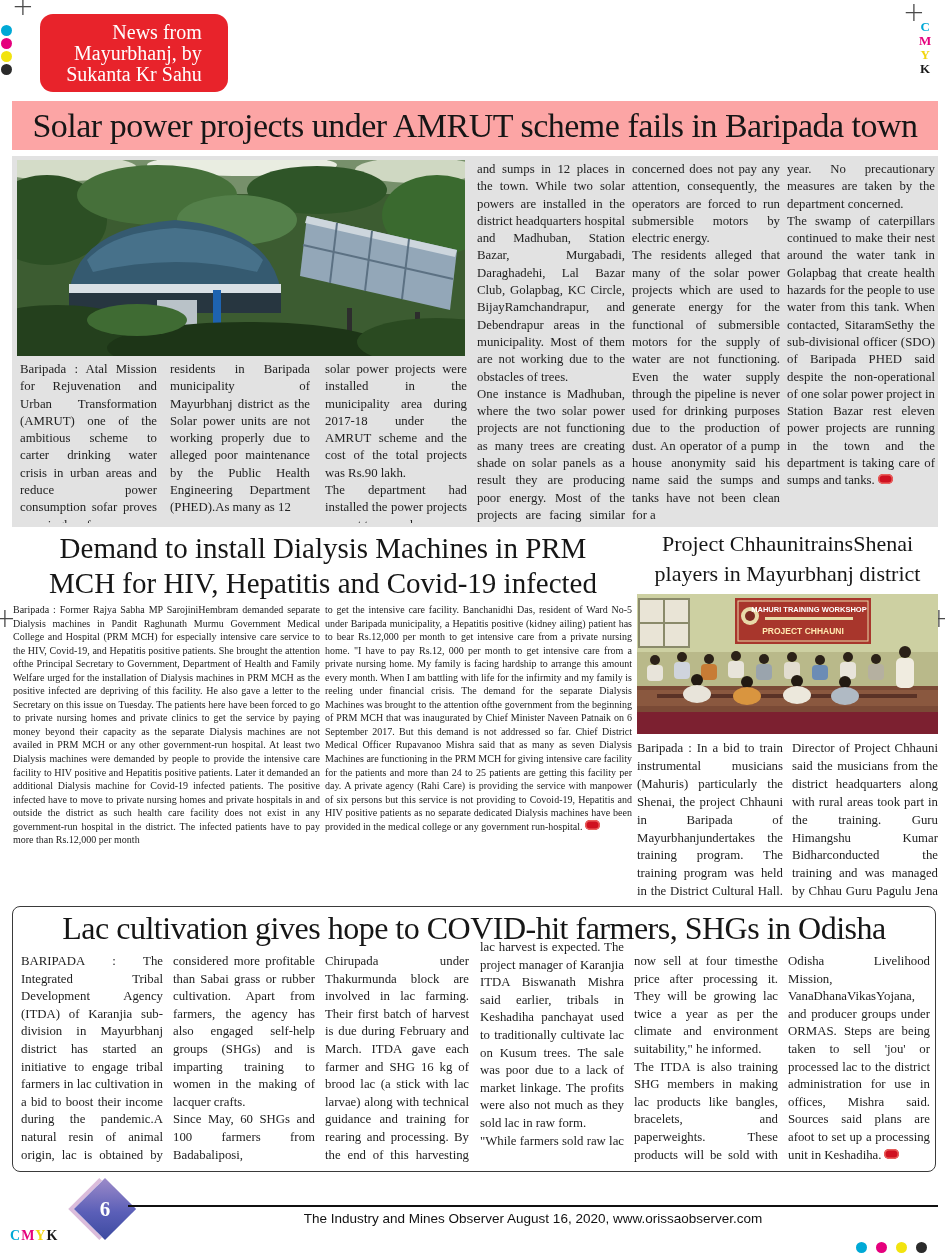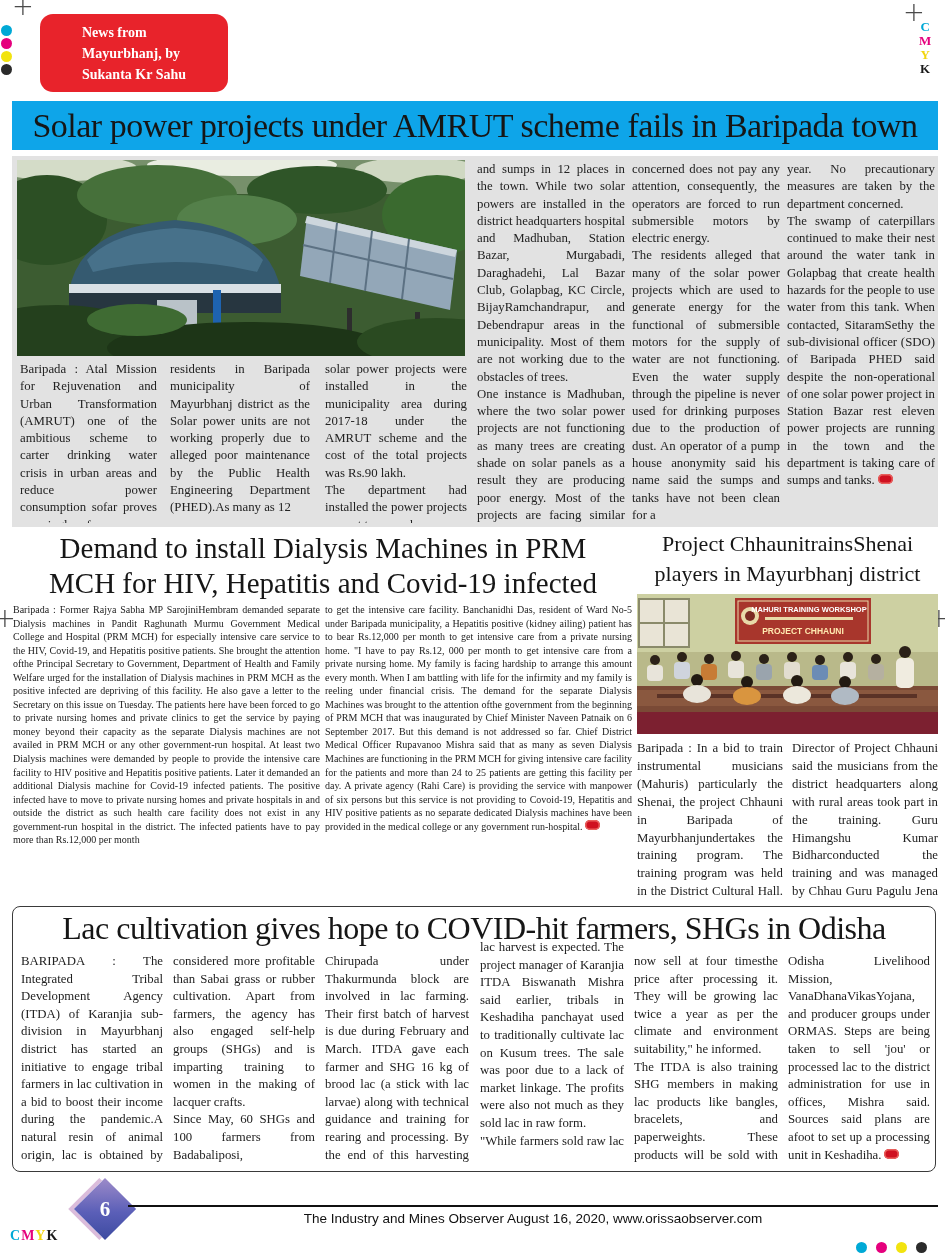--- a/index.html
+++ b/index.html
@@ -16,30 +16,30 @@
   .cmyk-bl{position:absolute;left:10px;top:1228px;font-weight:bold;font-size:14px;letter-spacing:1px;}
   .cmyk-bl span{display:inline;}
   .dotrow{position:absolute;left:856px;top:1239px;}
   .dotrow .dot{display:inline-block;margin-right:9px;margin-bottom:0;}
   .c-cyan{color:#00a9d6;} .c-mag{color:#e5007d;} .c-yel{color:#f2d50f;} .c-blk{color:#1a1a1a;}
   .b-cyan{background:#00a9d6;} .b-mag{background:#e5007d;} .b-yel{background:#f2e30f;} .b-blk{background:#2b2b2b;}
 
   
   .masthead{position:absolute;left:40px;top:14px;width:188px;height:78px;background:#e8232b;
             border-radius:13px;display:flex;align-items:center;justify-content:center;}
-  .masthead .t{color:#fff;font-weight:bold;font-size:14px;line-height:21px;text-align:left;
+  .masthead .t{color:#fff;font-weight:normal;font-size:20px;line-height:21px;text-align:right;
                white-space:pre-line;}
 
   
   .colTxt{position:absolute;text-align:justify;white-space:pre-line;overflow:hidden;color:#222;}
   .endmark{display:inline-block;width:15px;height:10px;background:#cf1020;border-radius:5px;
            margin-left:3px;box-shadow:inset 0 0 0 1.5px #e9605c;}
 
   
-  .solar-head{position:absolute;left:12px;top:101px;width:926px;height:49px;background:#0ea5e9;
+  .solar-head{position:absolute;left:12px;top:101px;width:926px;height:49px;background:#fca5a5;
               display:flex;align-items:center;justify-content:center;}
   .solar-head .h{font-size:34px;letter-spacing:-0.5px;white-space:nowrap;color:#161616;}
   .solar-body{position:absolute;left:12px;top:156px;width:926px;height:371px;background:#e2e2e2;}
   .photo1{position:absolute;left:5px;top:4px;width:448px;height:196px;}
   .s-col{font-size:12.8px;line-height:17.3px;}
   .s1{left:8px;top:205px;width:137px;height:162px;}
   .s2{left:158px;top:205px;width:140px;height:162px;}
   .s3{left:313px;top:205px;width:142px;height:162px;}
   .s4{left:465px;top:5px;width:148px;height:362px;}
   .s5{left:620px;top:5px;width:148px;height:362px;}

